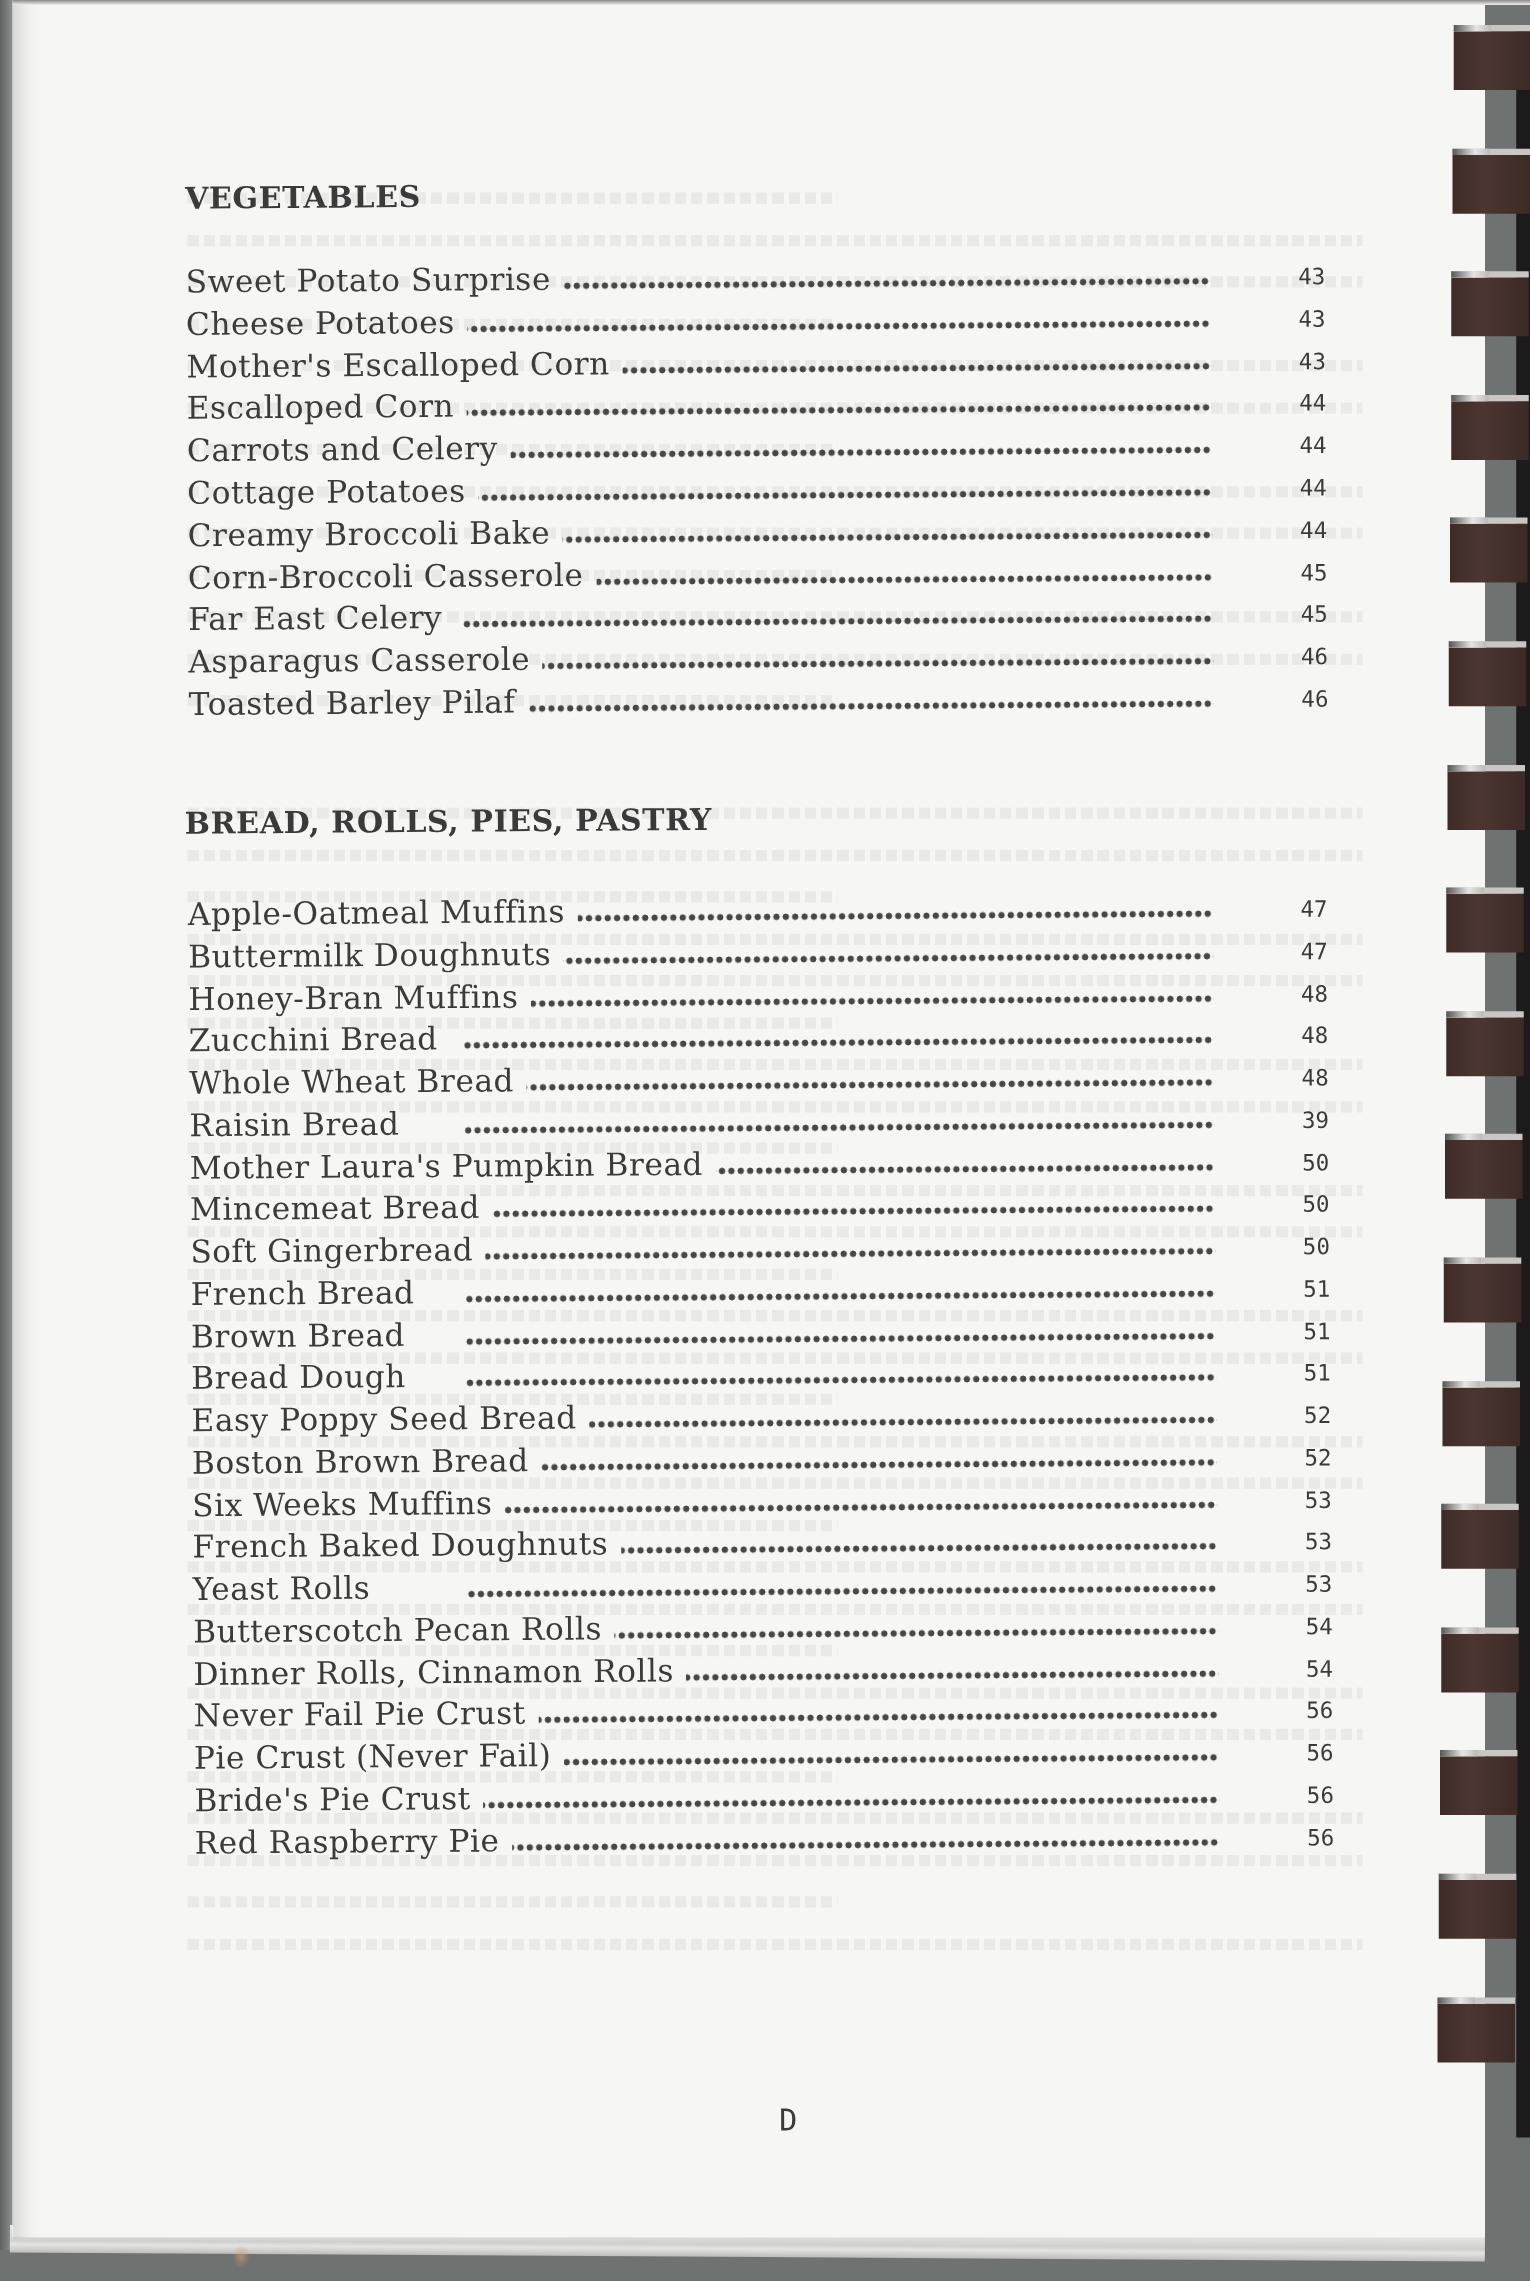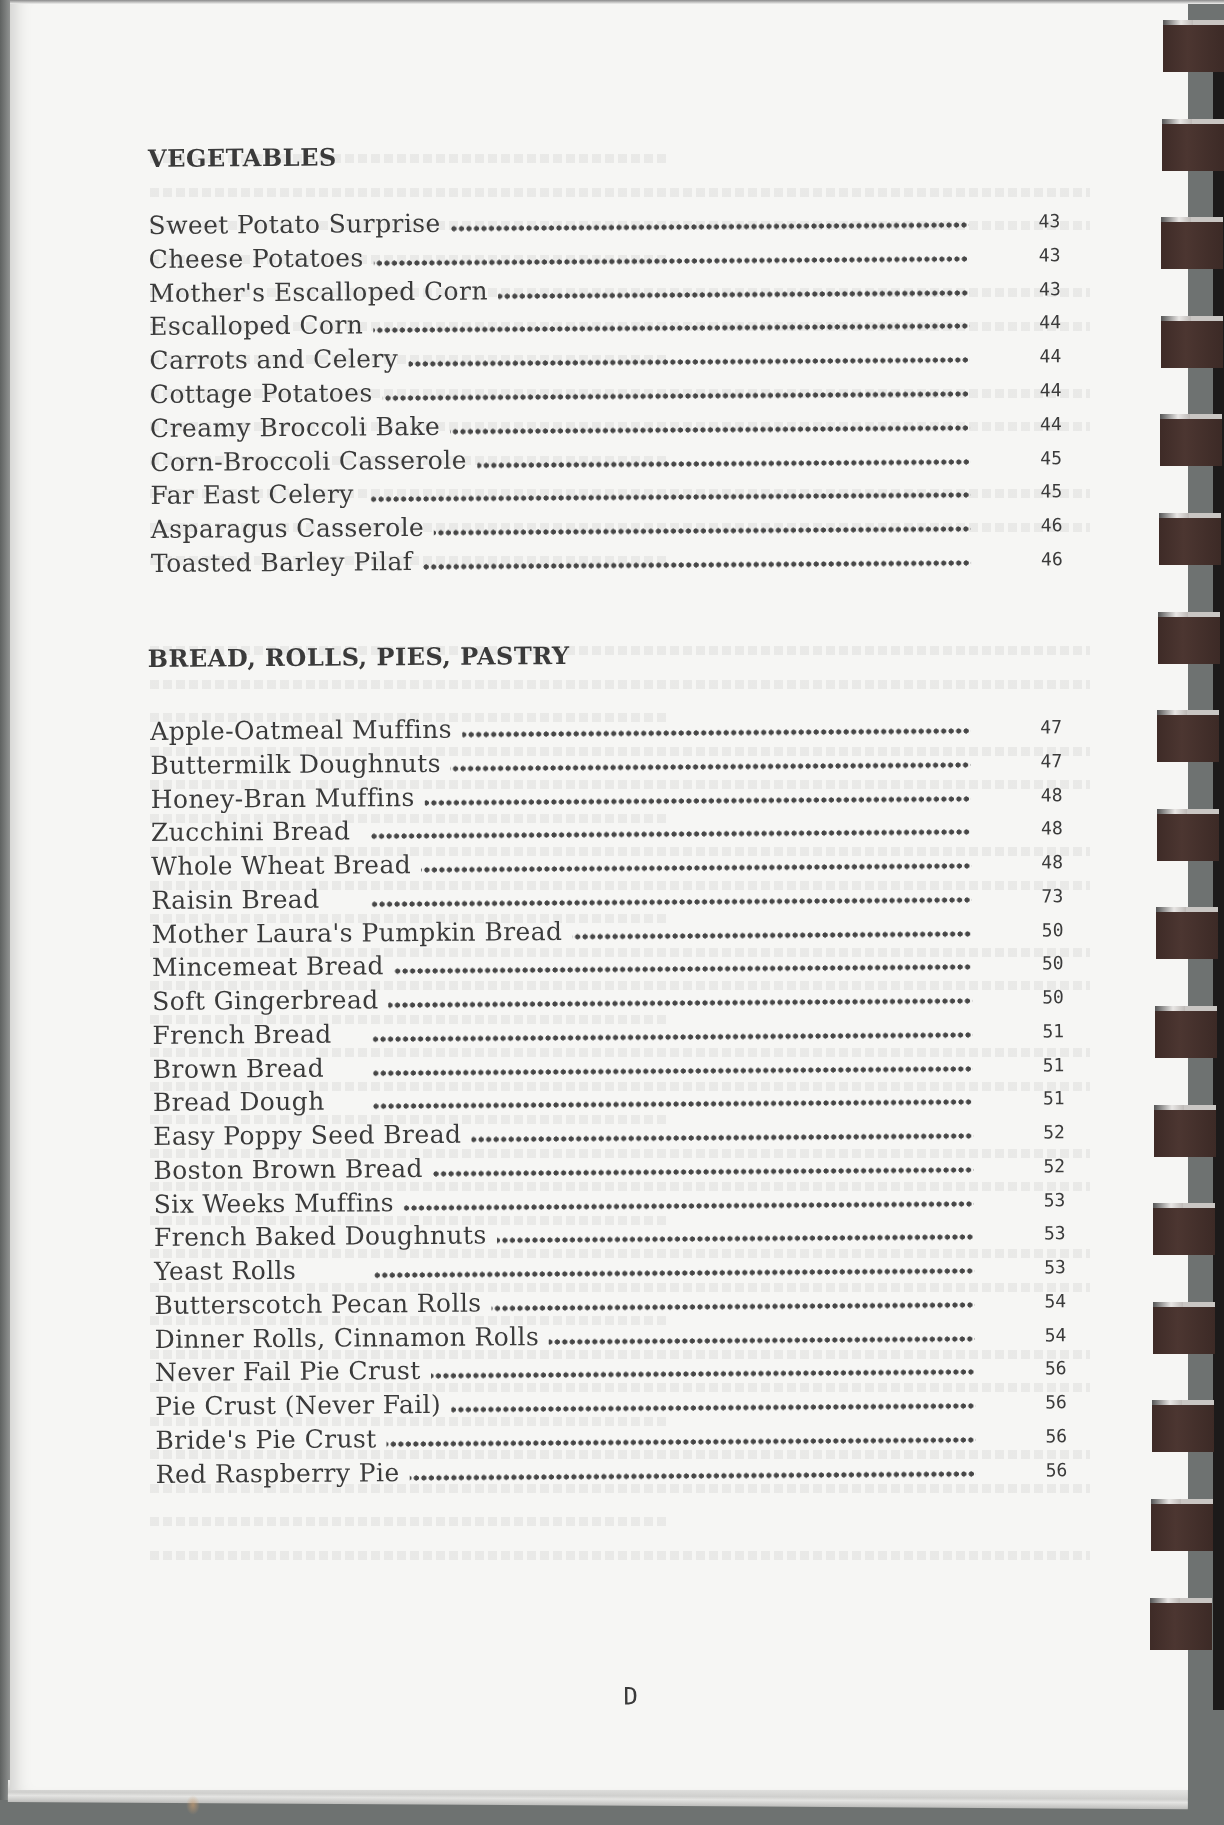--- a/index.html
+++ b/index.html
@@ -266,21 +266,21 @@
         <span class="leader-wrap">
           <span class="leader"></span>
         </span>
         <span class="page">48</span>
       </div>
       <div class="entry" style="top: 883.75px; left: 146px;">
         <span class="name">Raisin Bread</span>
         <span class="leader-wrap">
           <span class="leader"></span>
         </span>
-        <span class="page">73</span>
+        <span class="page">39</span>
       </div>
       <div class="entry" style="top: 917.5px; left: 146px;">
         <span class="name">Mother Laura's Pumpkin Bread</span>
         <span class="leader-wrap">
           <span class="leader"></span>
         </span>
         <span class="page">50</span>
       </div>
       <div class="entry" style="top: 951.25px; left: 146px;">
         <span class="name">Mincemeat Bread</span>

